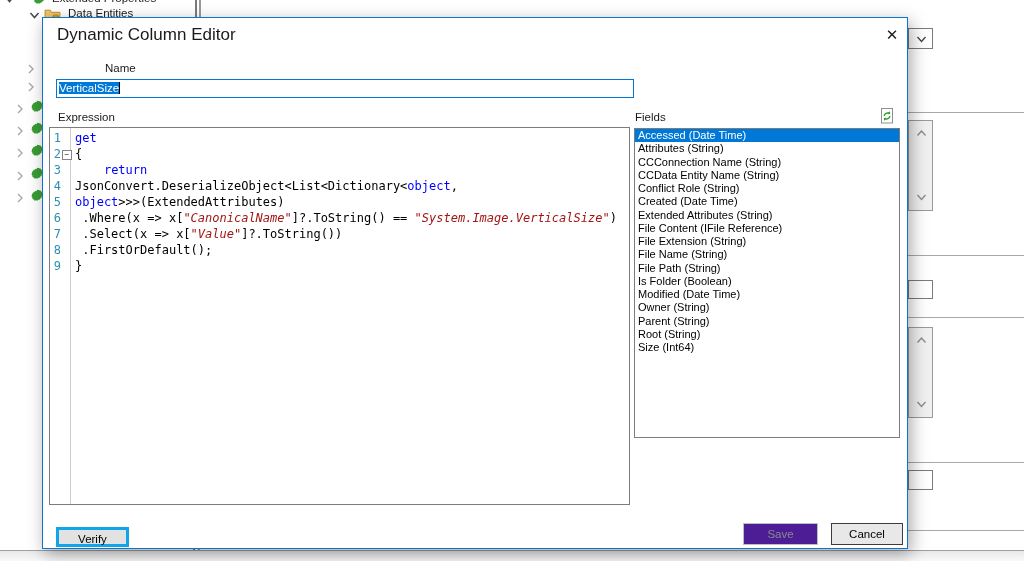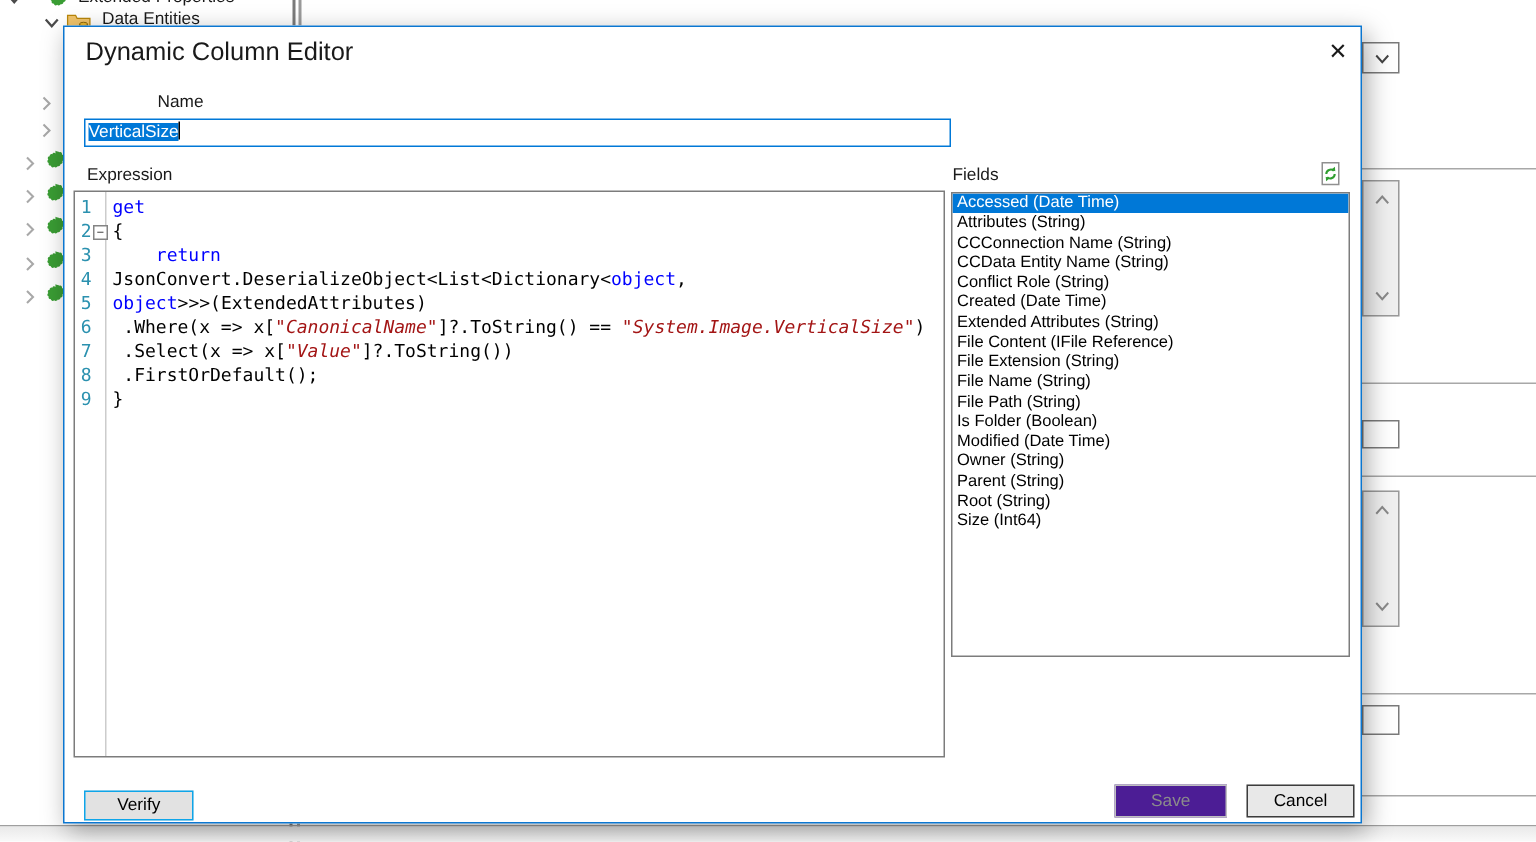--- a/index.html
+++ b/index.html
@@ -43,21 +43,21 @@
   .ctext .kw{color:var(--kw);}
   .ctext .str{color:var(--str);font-style:italic;}
   
   .listbox{left:591px;top:110px;width:266px;height:310px;border:1px solid #7c7c7c;
            box-sizing:border-box;background:#fff;overflow:hidden;}
   .frow{height:13.25px;line-height:13.4px;font-size:11px;padding-left:3px;
         white-space:nowrap;color:#000;}
   .frow.sel{background:var(--accent);color:#fff;}
   
   .btn{box-sizing:border-box;text-align:center;font-size:11.5px;color:#000;
-       background:#e2e2e2;border:1px solid #0ea5e9;}
+       background:#e2e2e2;border:3px solid #0ea5e9;}
   .btn.default{border:1px solid #3c3c3c;background:#e8e8e8;}
   .btn.disabled{background:#4c1d95;border:1px solid #bfbfbf;color:#8b8b8b;}
   svg{display:block;}
 </style>
 </head>
 <body>
 
 <div class="abs" style="left:0;top:-9px;height:18px;">
   <span class="abs" style="left:4px;top:3px;">
     <svg width="11" height="11" viewBox="0 0 11 11">

